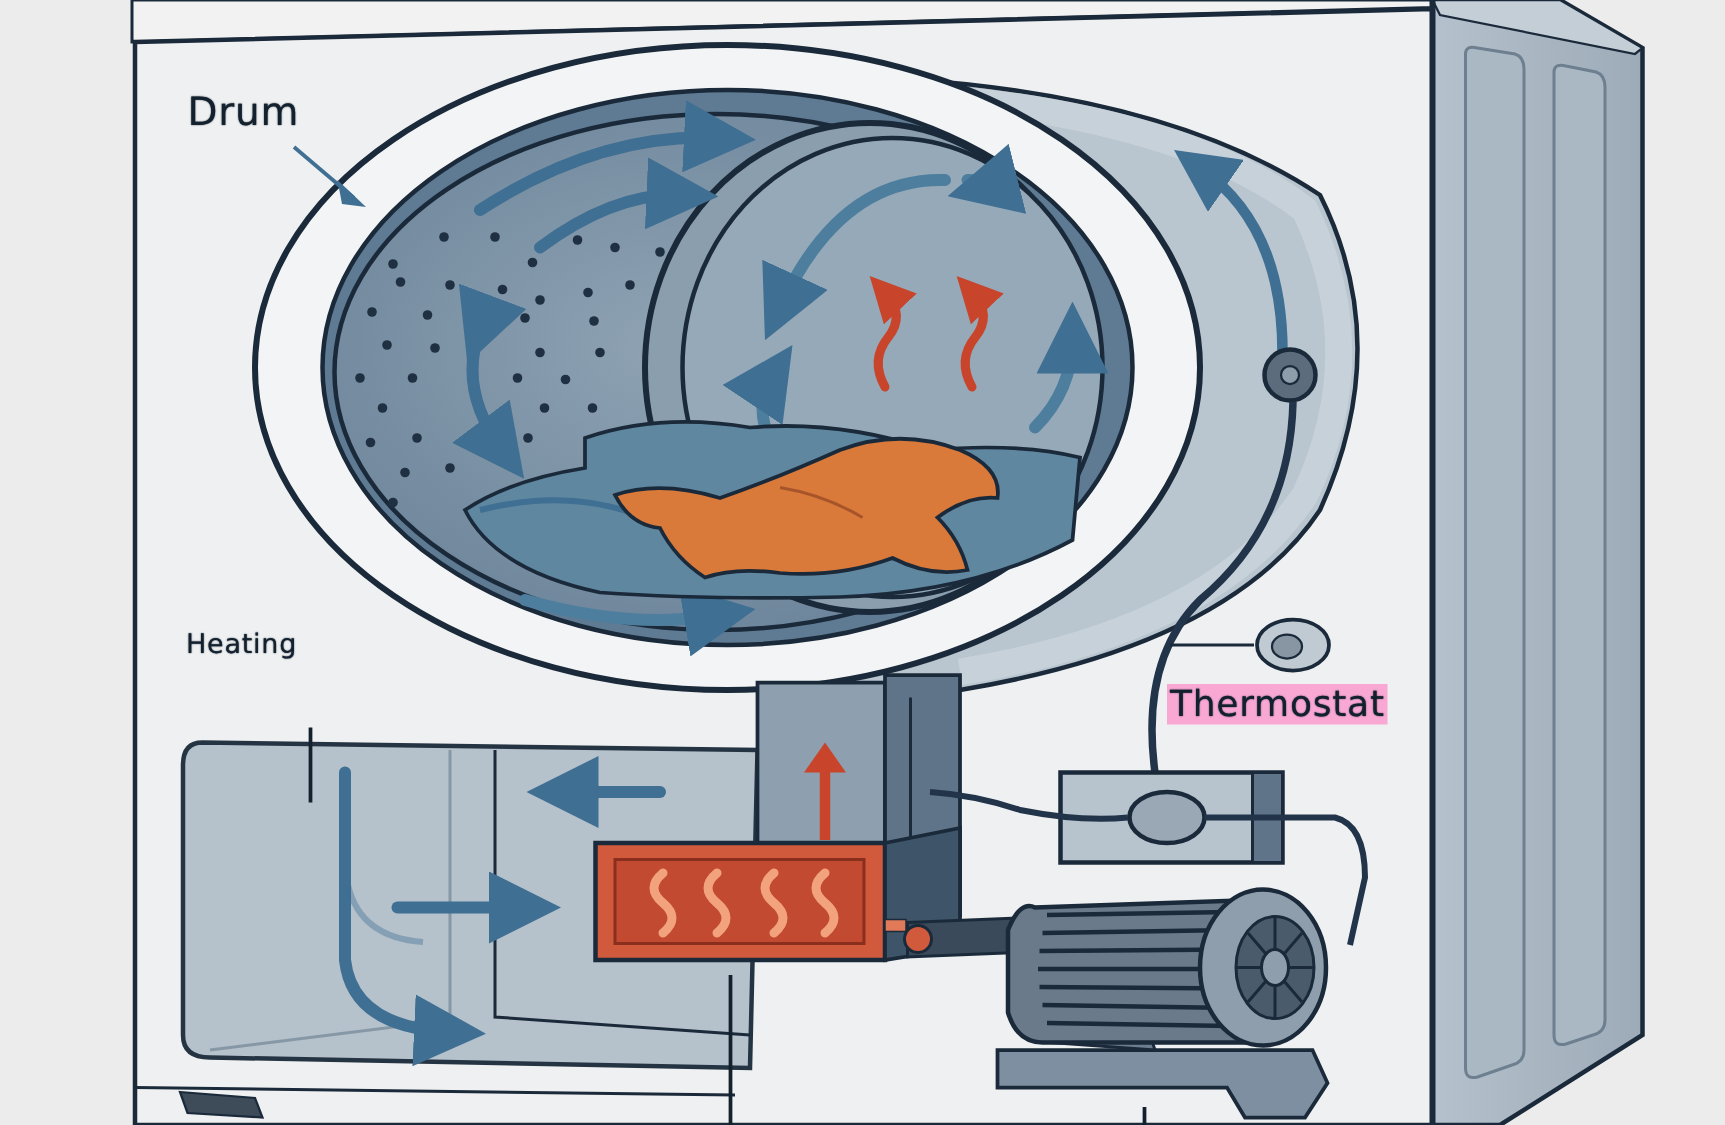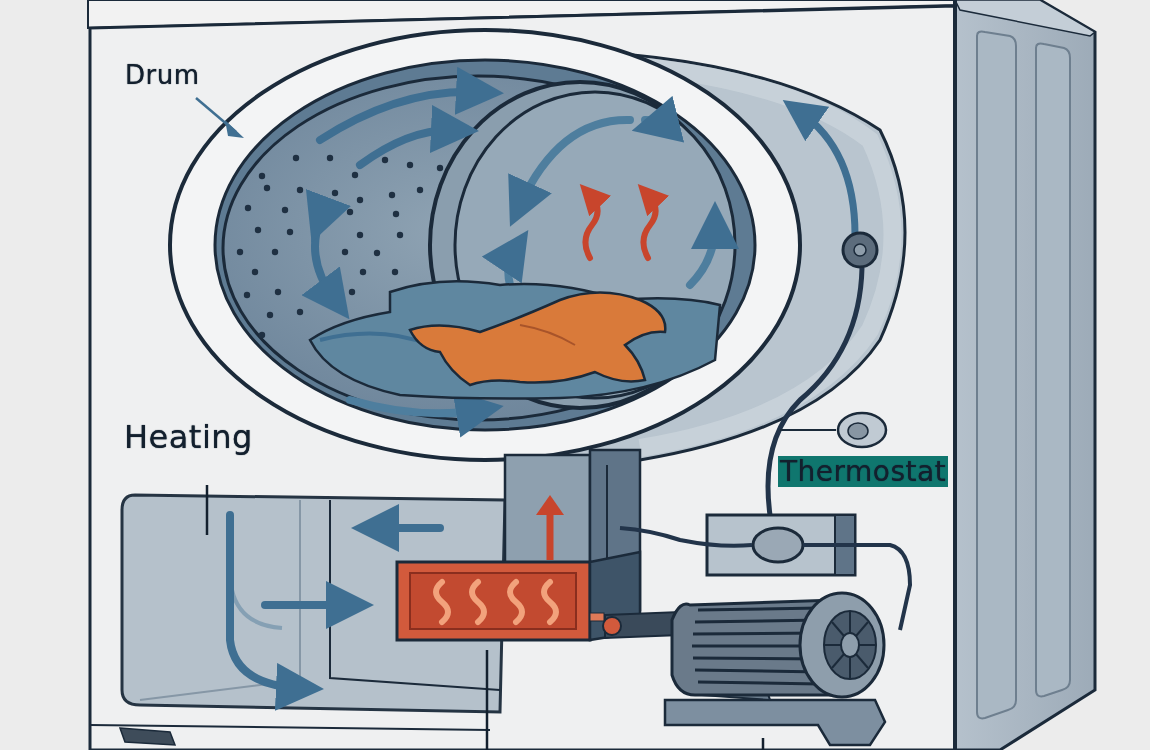--- a/index.html
+++ b/index.html
@@ -14,22 +14,22 @@
       position: absolute;
       color: #13202e;
       font-family: "DejaVu Sans", sans-serif;
       font-weight: normal;
       letter-spacing: 0.5px;
       line-height: 1.12;
       white-space: nowrap;
       text-shadow: 0 0 1px #13202e;
     }
     #label-drum { left: 125px; top: 61px; font-size: 26px; }
-    #label-heating { left: 124px; top: 420px; font-size: 32px; }
-    #label-thermostat { left: 778px; top: 456px; font-size: 28px; background: #0f766e; padding: 0 2px; }
+    #label-heating { left: 124px; top: 420px; font-size: 18px; }
+    #label-thermostat { left: 778px; top: 456px; font-size: 24px; background: #f9a8d4; padding: 0 2px; }
   </style>
 </head>
 <body>
 
 <div id="stage">
   <svg id="art" width="1150" height="750" viewBox="0 0 1150 750" xmlns="http://www.w3.org/2000/svg">
     <defs>
       <marker id="ah-blue" markerWidth="6" markerHeight="6" refX="3" refY="3" orient="auto">
         <path d="M0,0 L6,3 L0,6 Z" fill="#3f6f92"></path>
       </marker>

